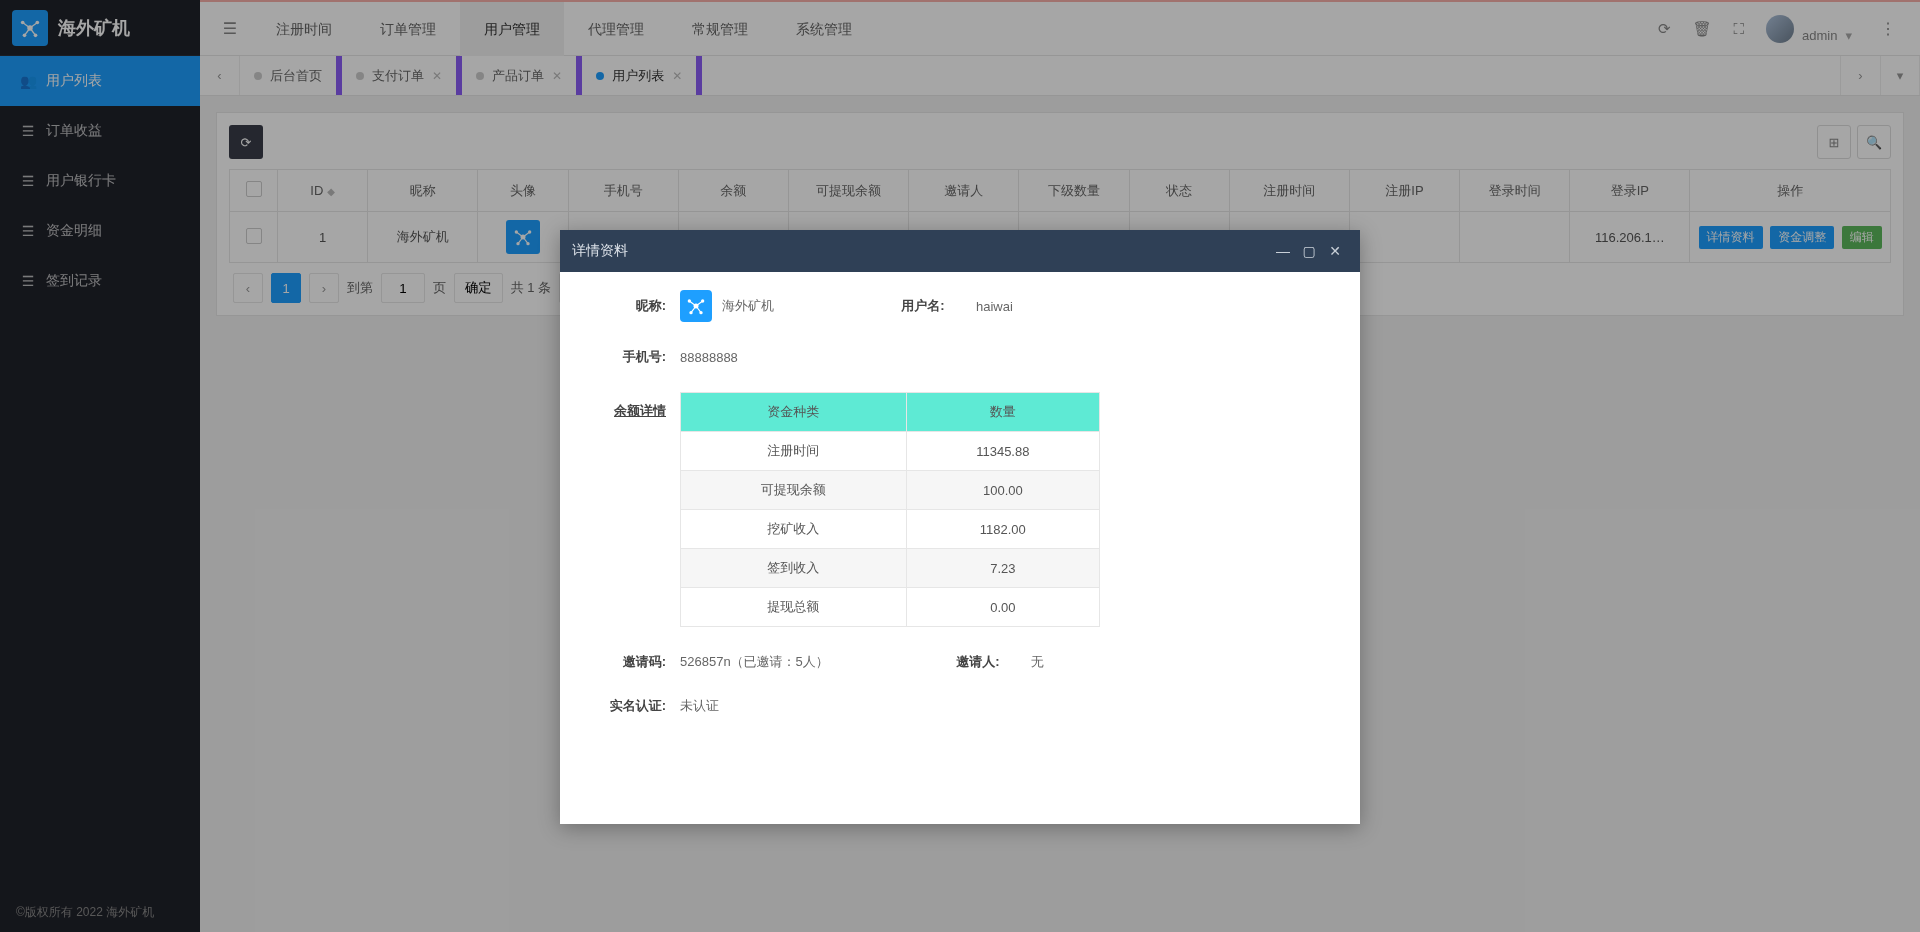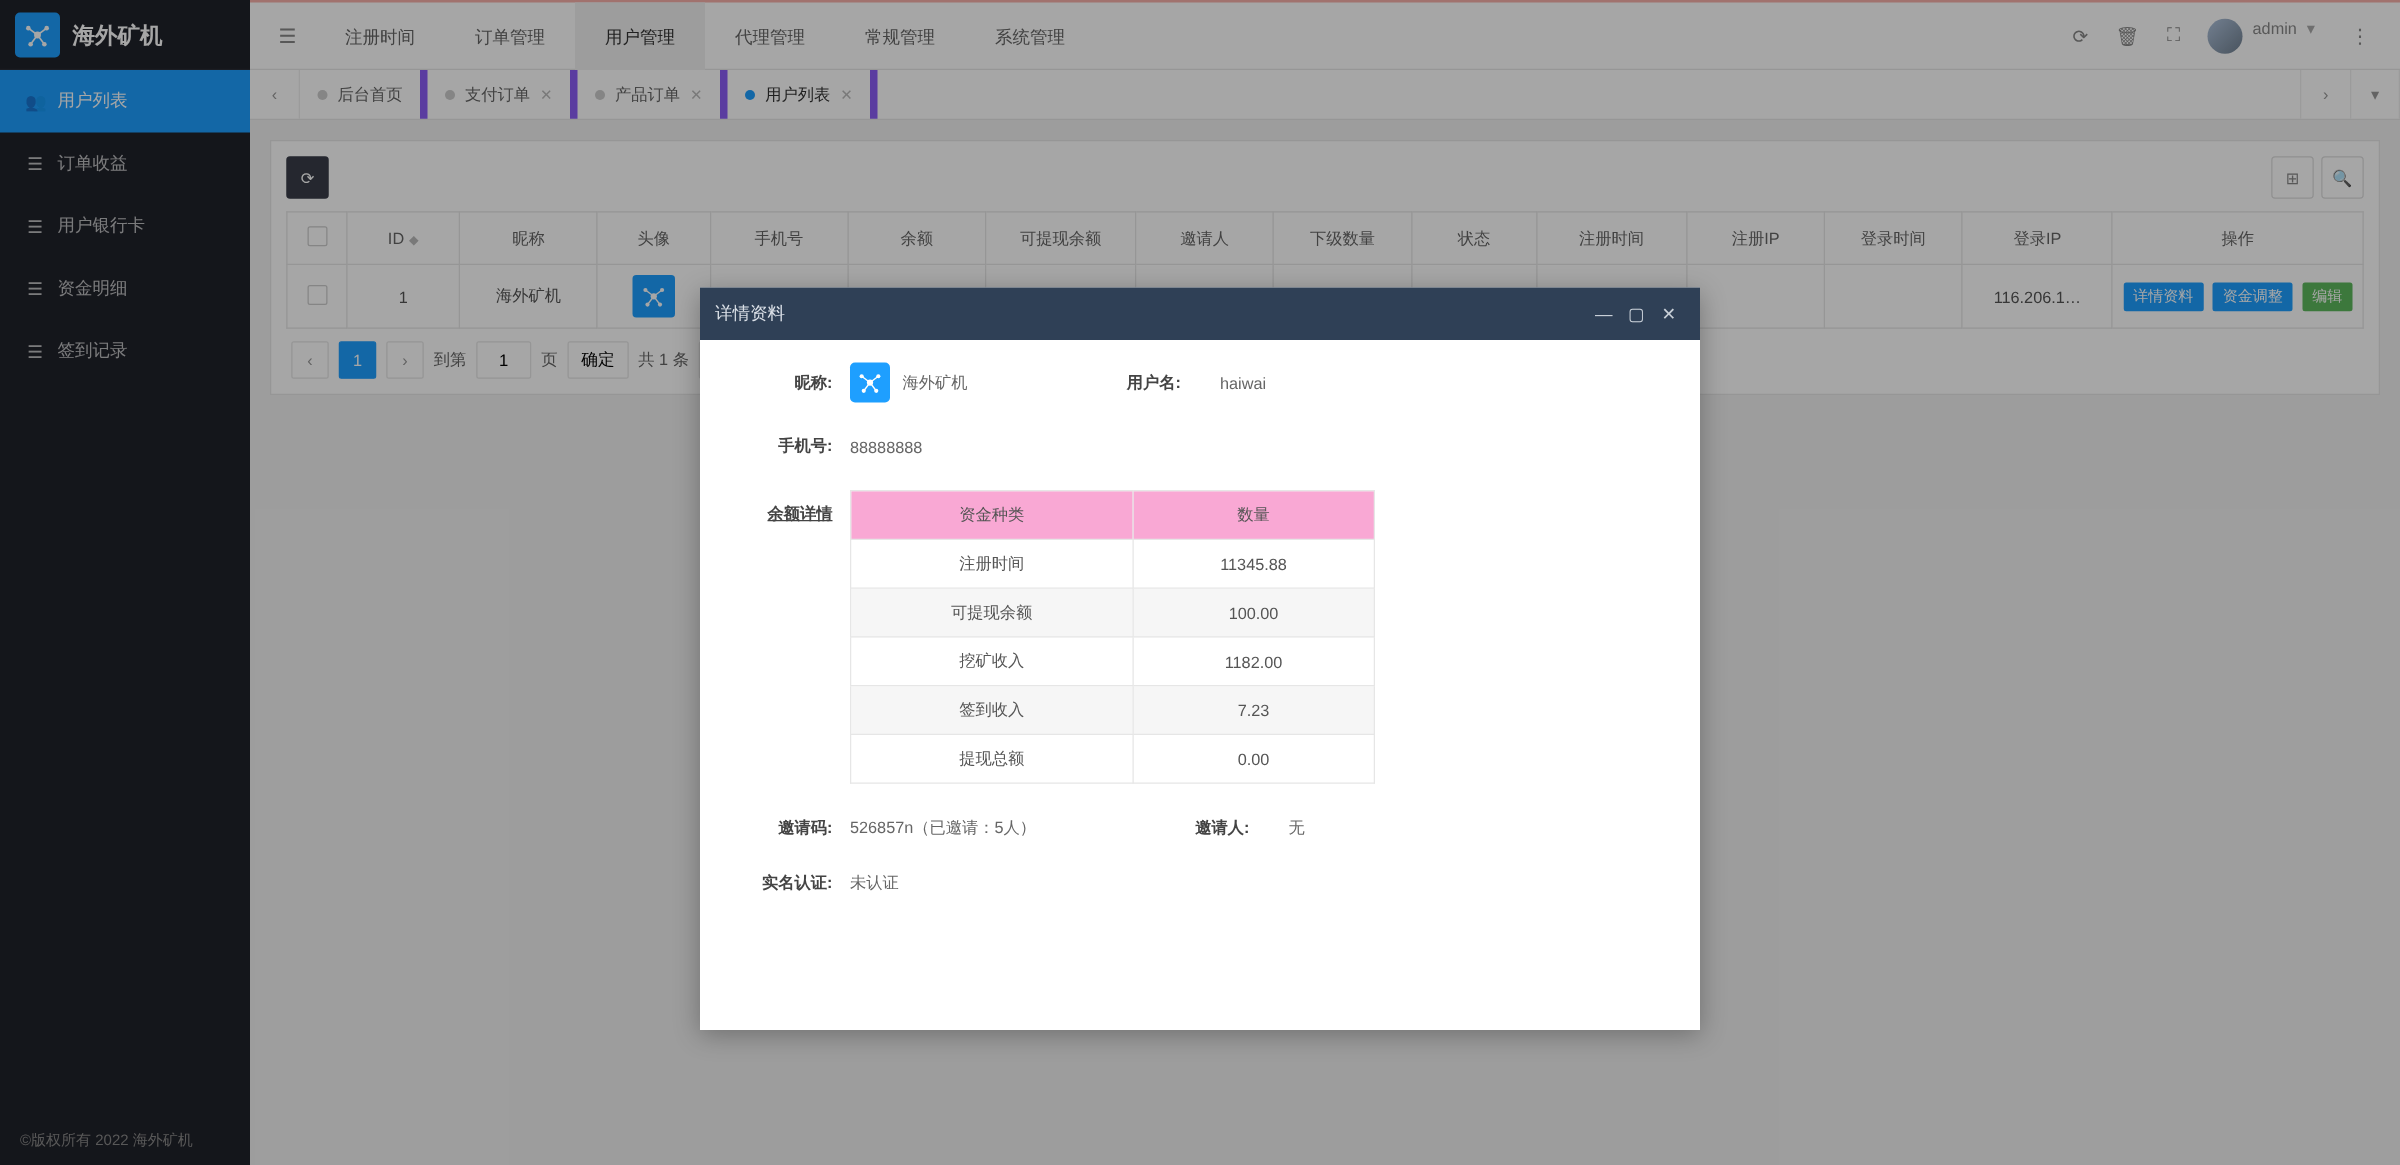--- a/index.html
+++ b/index.html
@@ -22,21 +22,21 @@
 .main { flex: 1; display: flex; flex-direction: column; background: #f2f2f2; }
 
 
 .topbar { height: 56px; background: #fff; border-bottom: 1px solid #e6e6e6; border-top: 2px solid #f7b0a9; display: flex; align-items: center; padding: 0 8px; }
 .topbar .collapse-btn { width: 44px; text-align: center; font-size: 16px; cursor: pointer; color: #888; }
 .top-nav { display: flex; height: 100%; }
 .top-nav-item { padding: 0 24px; height: 54px; line-height: 54px; font-size: 14px; color: #666; cursor: pointer; border-bottom: 2px solid transparent; }
 .top-nav-item.active { background: #f2f2f2; color: #333; }
 .top-right { margin-left: auto; display: flex; align-items: center; gap: 22px; padding-right: 16px; color: #888; }
 .top-right .ticon { cursor: pointer; font-size: 15px; }
-.user-area { display: flex; align-items: flex-start; gap: 8px; cursor: pointer; }
+.user-area { display: flex; align-items: flex-end; gap: 8px; cursor: pointer; }
 .avatar { width: 28px; height: 28px; border-radius: 50%; background: linear-gradient(135deg,#b0c4de,#708090); }
 .dropdown-caret { color: #aaa; }
 .vdots { cursor: pointer; color: #888; font-size: 16px; padding-left: 6px; }
 
 
 .tabs-bar { height: 40px; background: #fff; border-bottom: 1px solid #e6e6e6; display: flex; align-items: stretch; }
 .tab-ctrl { width: 40px; display: flex; align-items: center; justify-content: center; border-right: 1px solid #eee; cursor: pointer; color: #999; }
 .tab-ctrl.right { margin-left: auto; border-left: 1px solid #eee; border-right: none; }
 .tabs { display: flex; }
 .tab { display: flex; align-items: center; gap: 8px; padding: 0 14px; border-right: 6px solid #8b5cf6; font-size: 13px; cursor: pointer; color: #666; }
@@ -95,21 +95,21 @@
 .info-row .label2 { width: 78px; text-align: center; font-weight: 600; color: #444; margin-left: 110px; }
 .info-row .value2 { margin-left: 14px; color: #666; }
 .mini-avatar { width: 32px; height: 32px; background: #1E9FFF; border-radius: 4px; display: flex; align-items: center; justify-content: center; }
 .mini-avatar svg { width: 20px; height: 20px; }
 
 
 .bal-table { border-collapse: collapse; margin-left: 14px; width: 420px; }
 .bal-table th, .bal-table td { border: 1px solid #e6e6e6; padding: 10px 8px; text-align: center; font-size: 13px; color: #555; }
 .bal-table tr:nth-child(odd) td, .bal-table th { background: #f6f6f6; }
 .bal-table tr:nth-child(even) td { background: #fff; }
-.bal-table th { background: #f9a8d4; font-weight: 500; }
+.bal-table th { background: #5eead4; font-weight: 500; }
 
 
 .net-svg circle { fill: #fff; }
 .net-svg line { stroke: #fff; stroke-width: 1.4; }
 
 </style>
 </head>
 <body>
 
 <div class="app">

